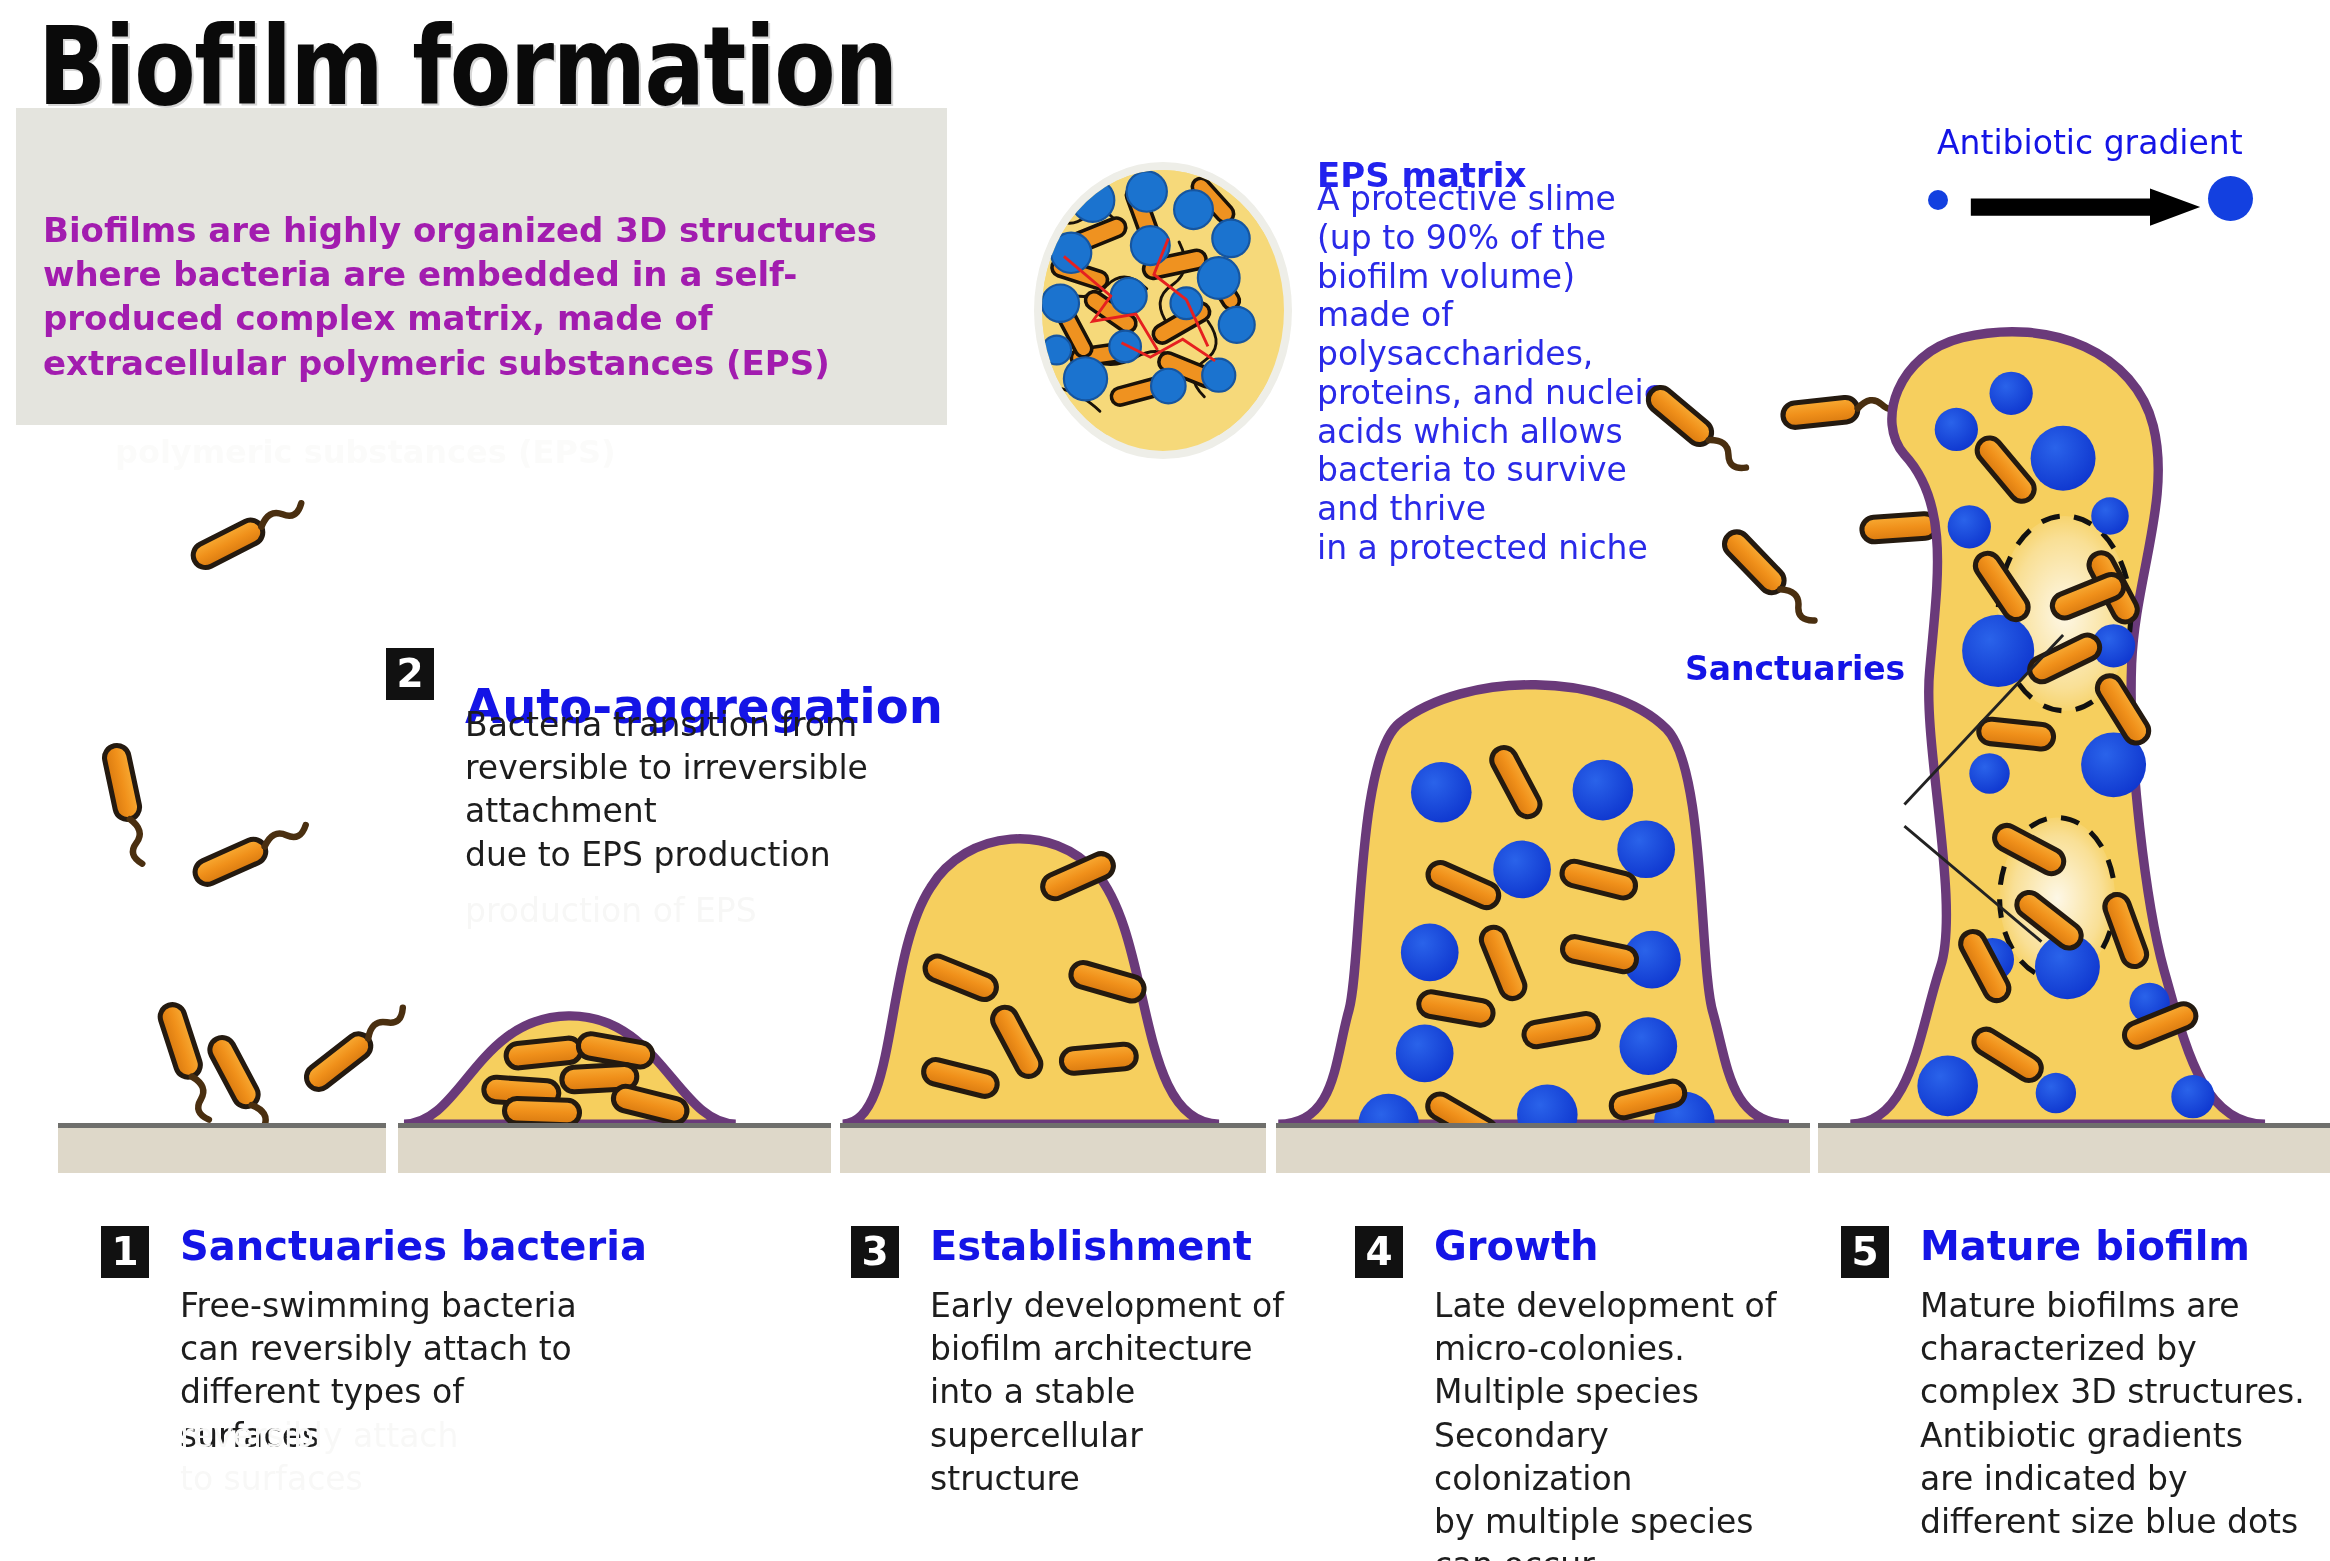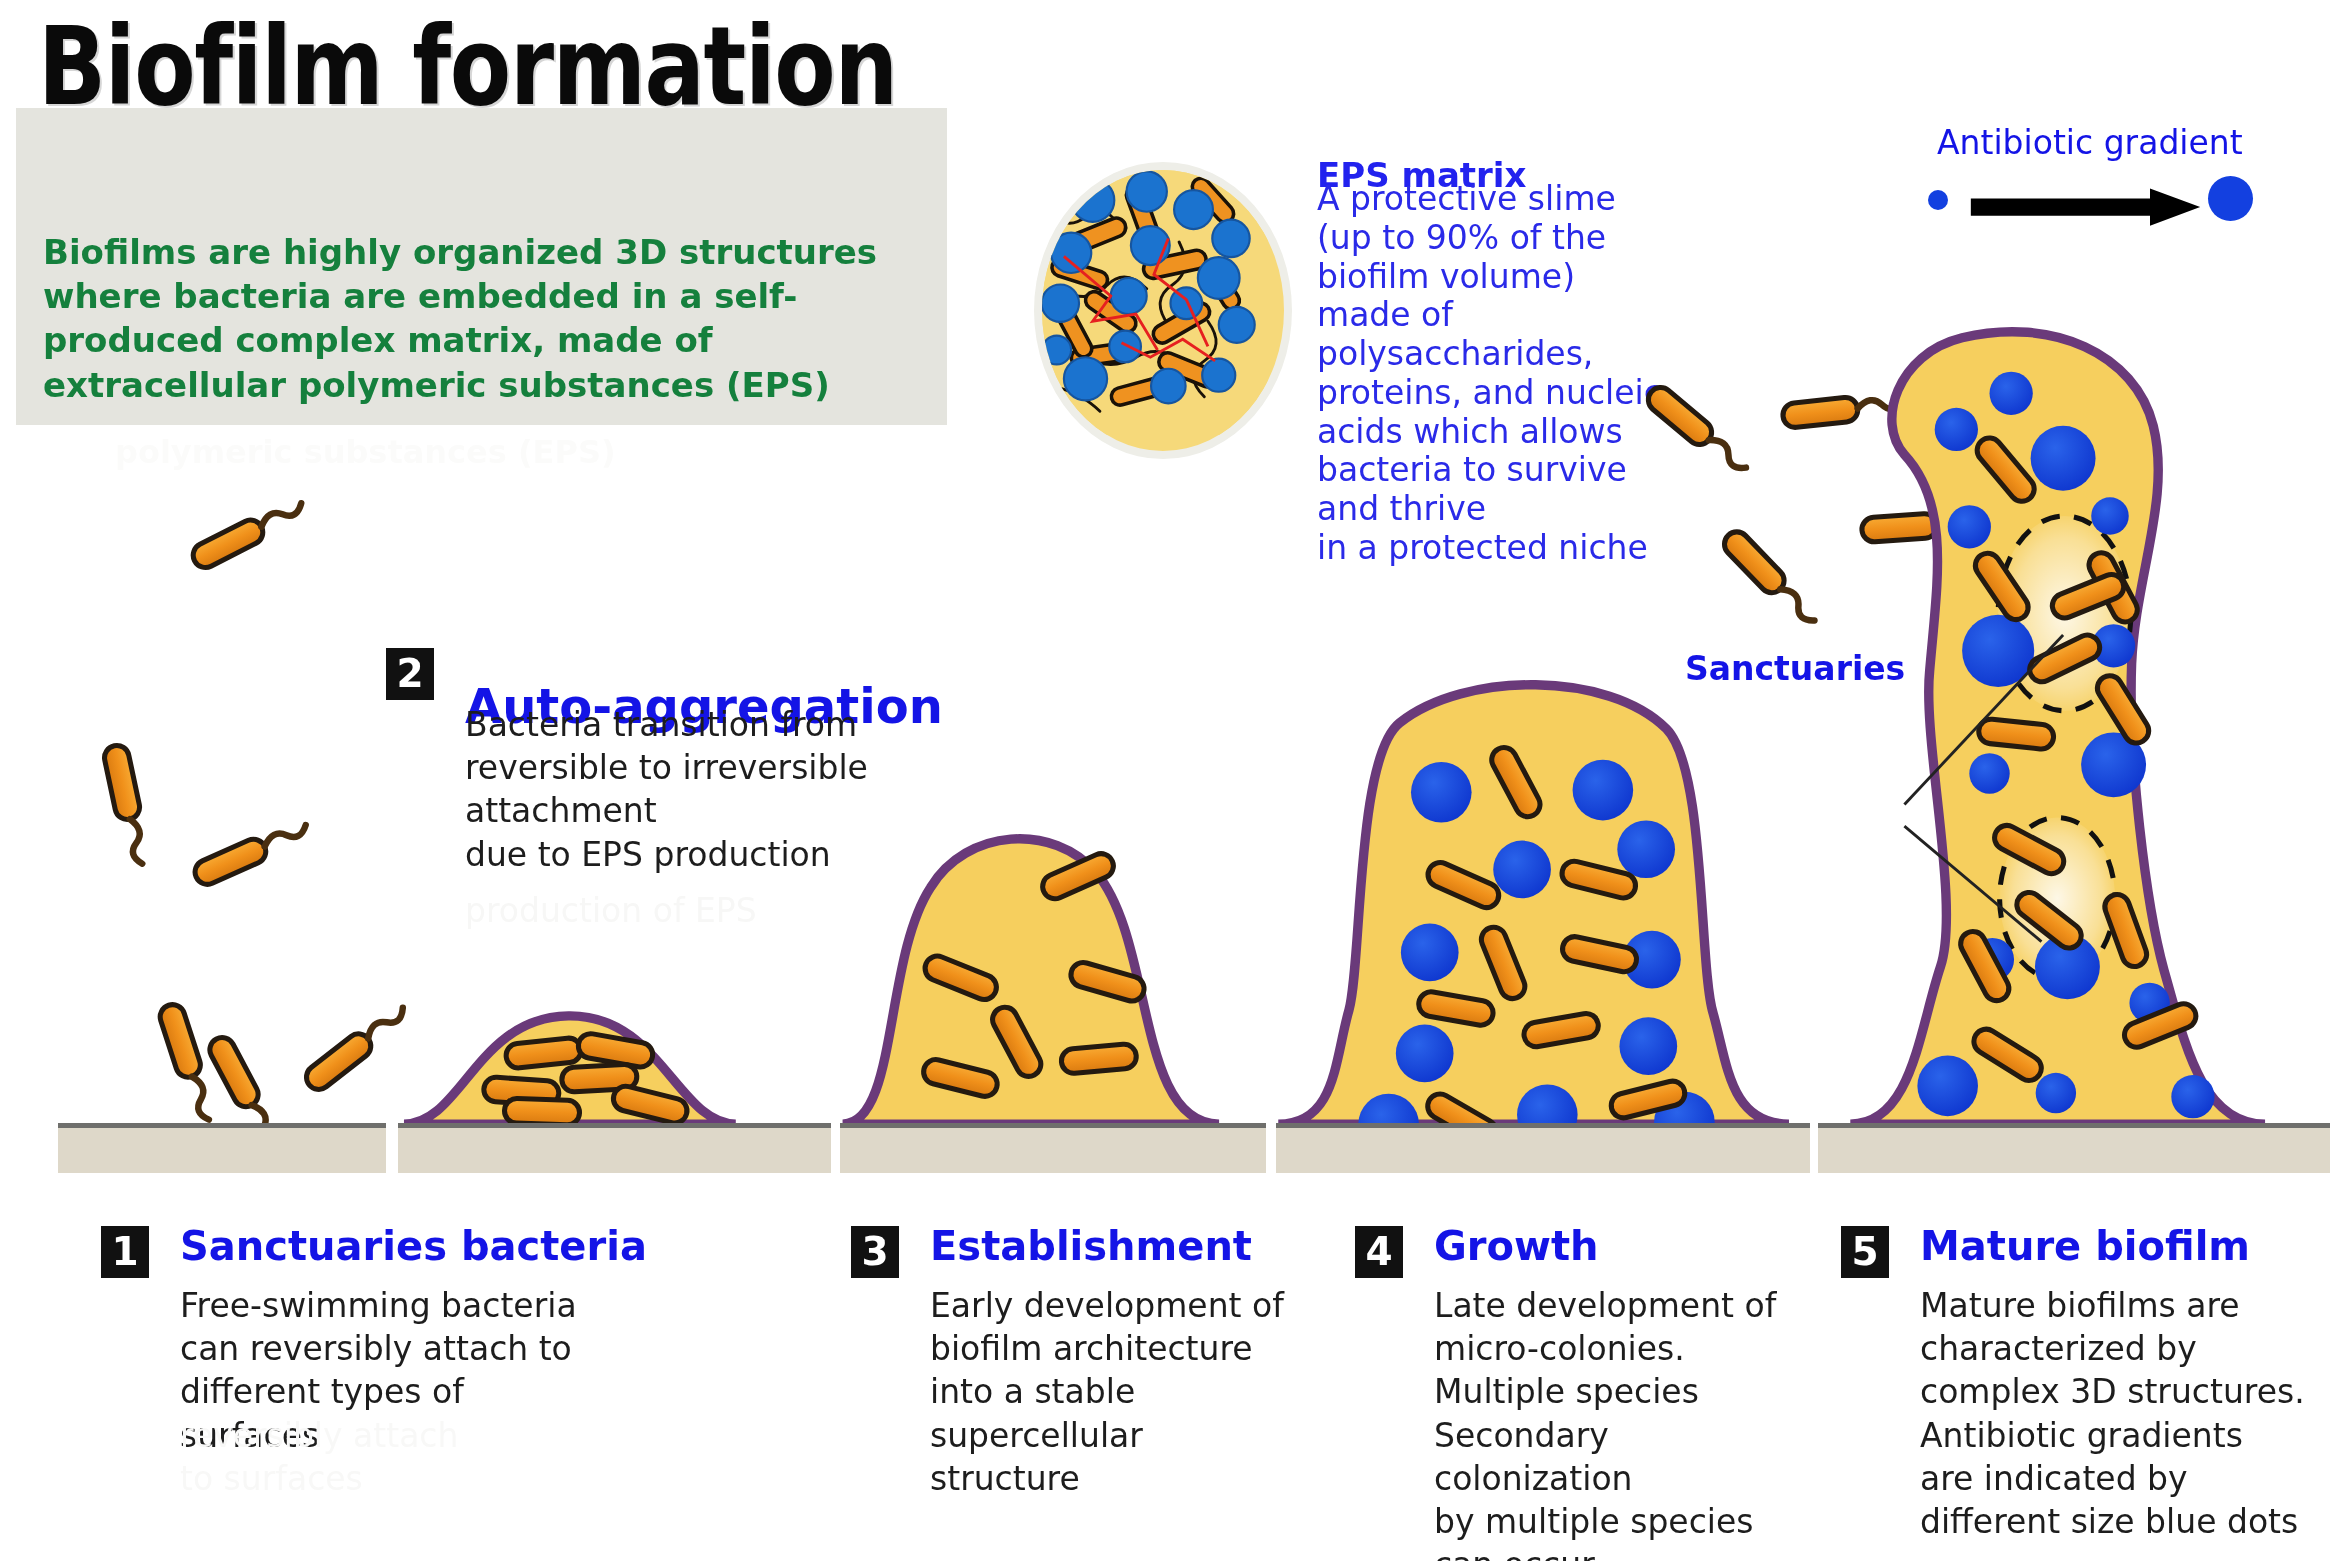--- a/index.html
+++ b/index.html
@@ -17,21 +17,21 @@
   #main-title{
     left:38px;top:13px;
     font-family:"DejaVu Sans Condensed","Liberation Sans Narrow","Liberation Sans",sans-serif;
     font-weight:bold;font-size:108px;line-height:1;color:#0a0a0a;
     letter-spacing:-1.4px;transform:scaleX(0.92);transform-origin:left top;
     white-space:nowrap;
     text-shadow:2.2px 2.2px 0 rgba(120,120,120,.30);
   }
   #intro-text{
     left:43px;top:208px;width:887px;
-    font-weight:bold;font-size:34px;line-height:1.30;color:#15803d;margin-top:22px;
+    font-weight:bold;font-size:34px;line-height:1.30;color:#a21caf;
   }
   #ghost-line{
     left:115px;top:433px;font-weight:bold;font-size:32px;color:#fbfbfa;
     white-space:nowrap;
   }
 
   
   #eps-circle{
     left:1034px;top:162px;width:242px;height:281px;border-radius:50%;
     background:#f6d97a;border:8px solid #eeeee8;overflow:hidden;

